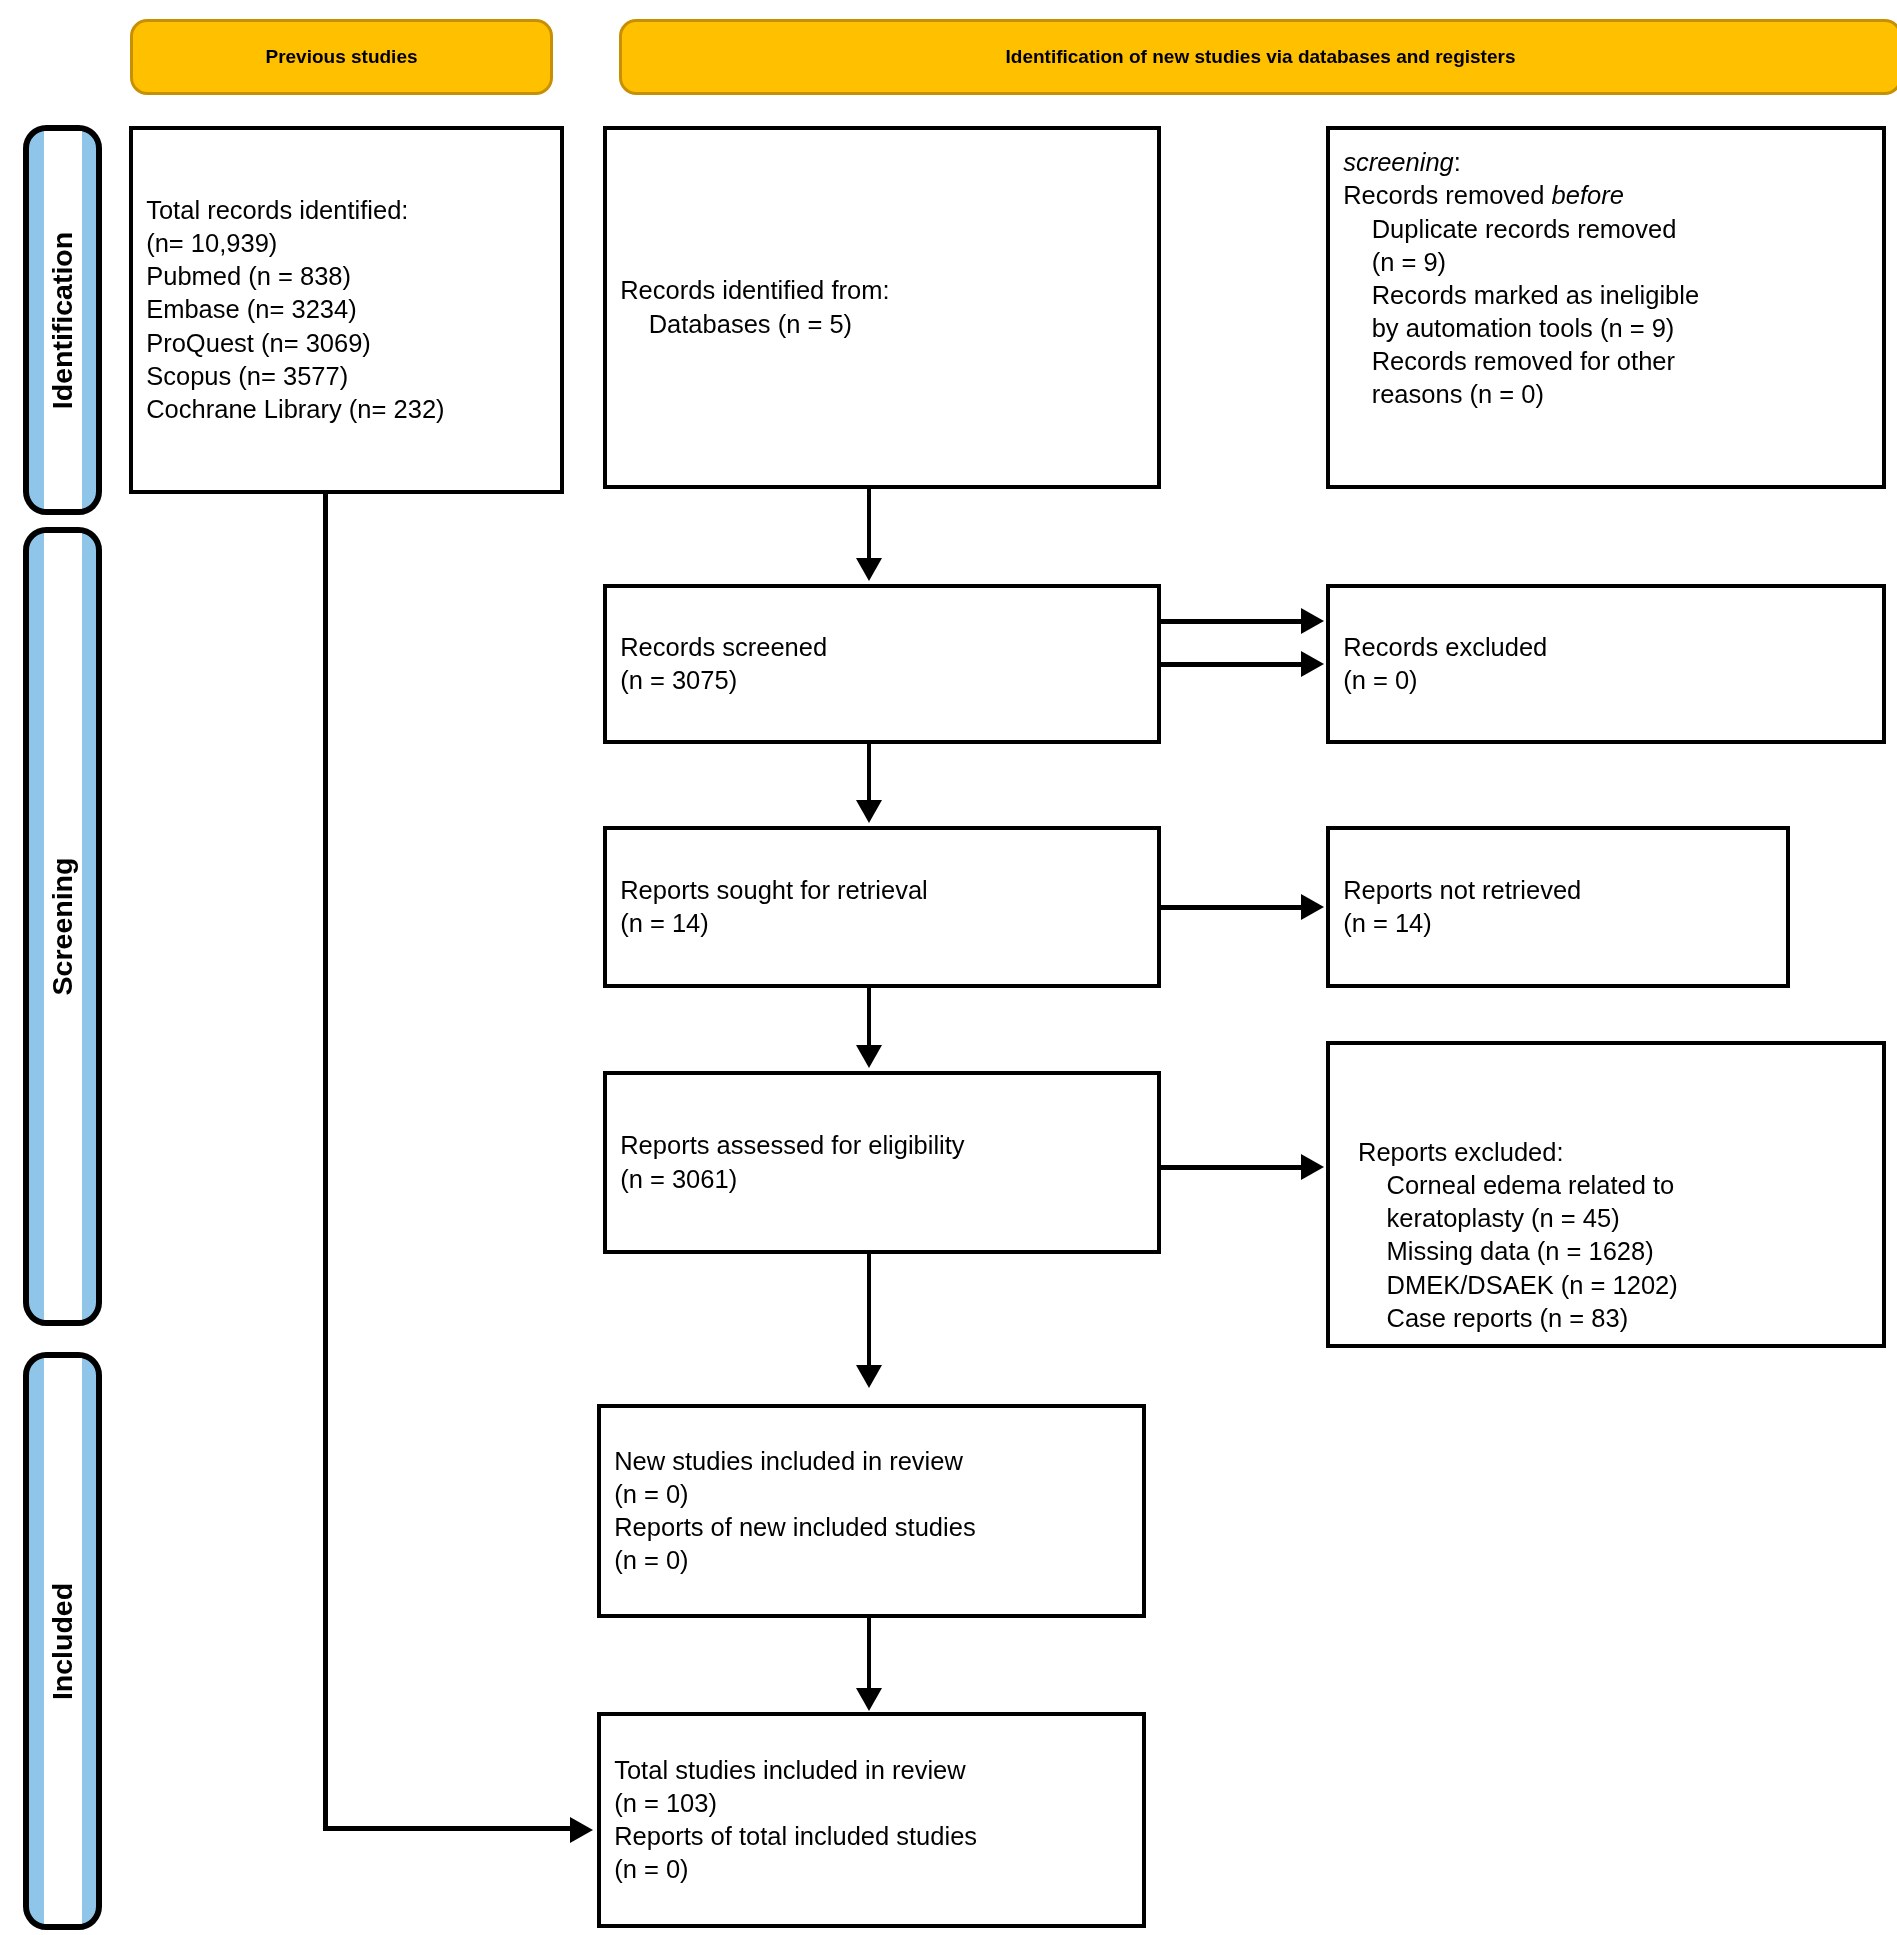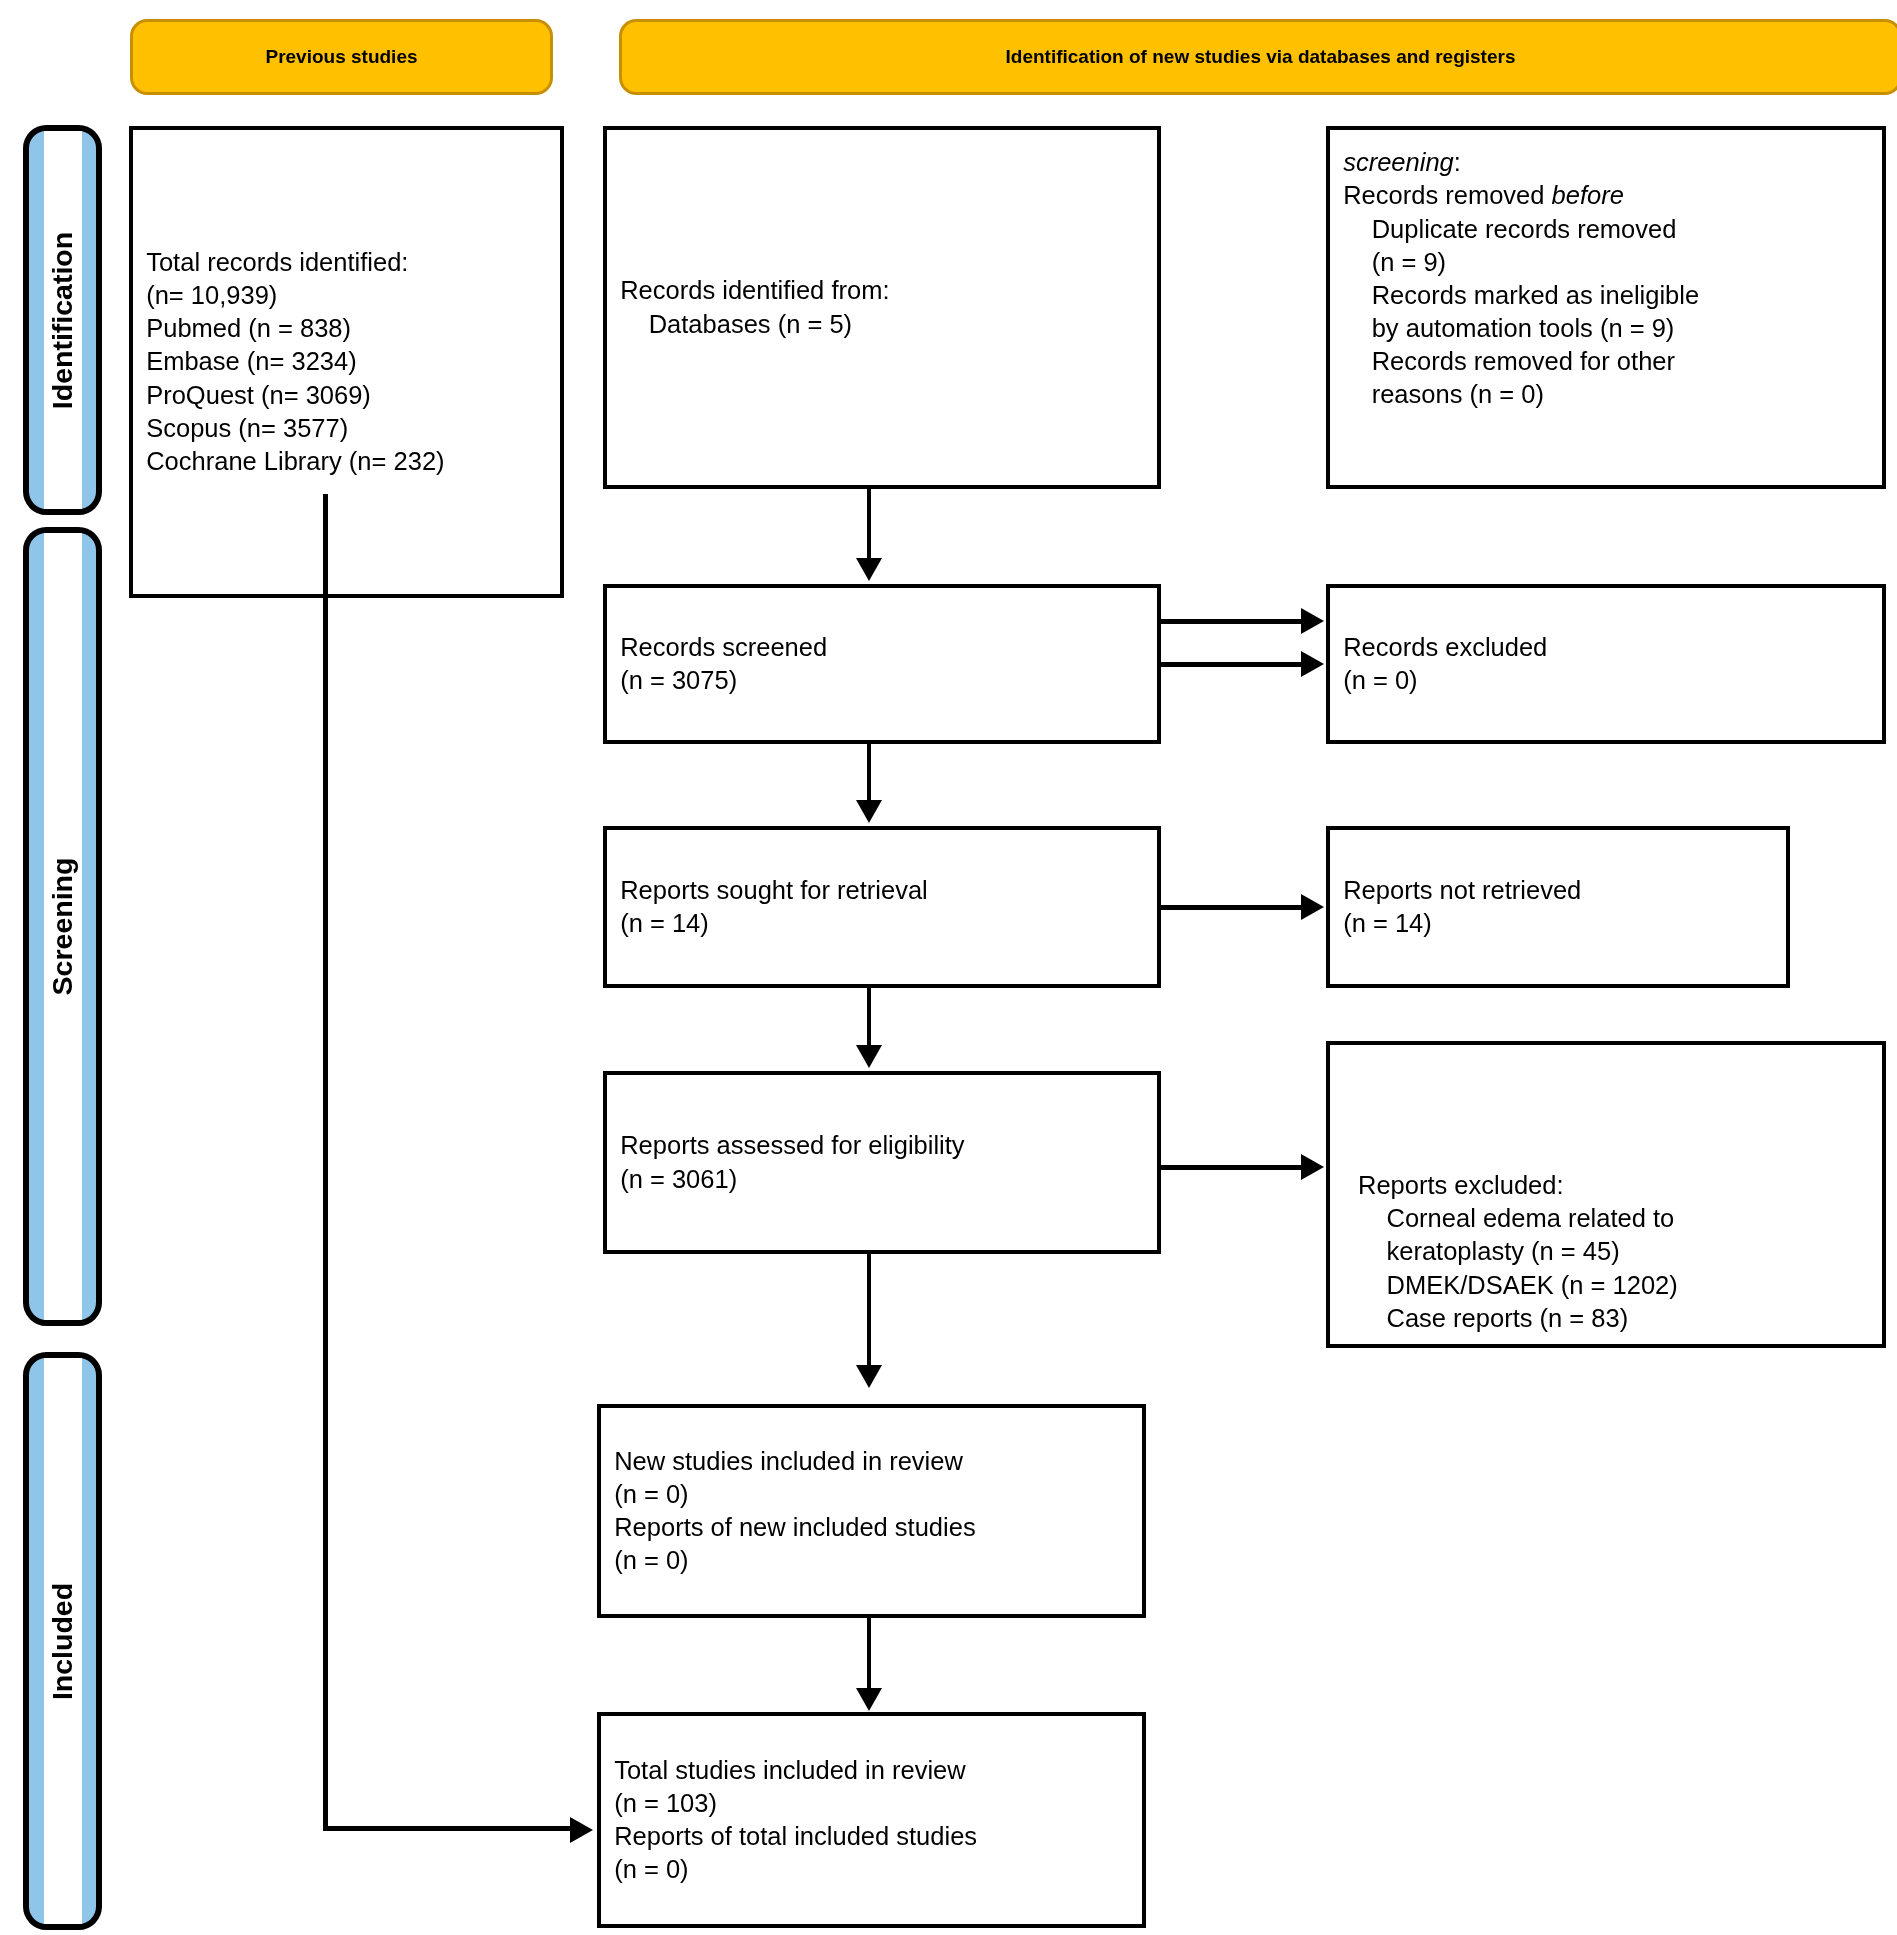--- a/index.html
+++ b/index.html
@@ -60,21 +60,21 @@
     <span class="rail-text">Screening</span>
   </div>
 </div>
 
 <div class="abs rail" style="left:23px;top:1352px;width:79px;height:578px;">
   <div class="rail-inner">
     <span class="rail-text">Included</span>
   </div>
 </div>
 
-<div class="abs box" style="left:129px;top:126px;width:435px;height:472px;">
+<div class="abs box" style="left:129px;top:126px;width:435px;height:368px;">
   <p>Total records identified:</p>
   <p>(n= 10,939)</p>
   <p>Pubmed (n = 838)</p>
   <p>Embase (n= 3234)</p>
   <p>ProQuest (n= 3069)</p>
   <p>Scopus (n= 3577)</p>
   <p>Cochrane Library (n= 232)</p>
 </div>
 
 <div class="abs box" style="left:603px;top:126px;width:558px;height:363px;">
@@ -133,20 +133,21 @@
 
 <div class="abs box" style="left:603px;top:1071px;width:558px;height:183px;">
   <p>Reports assessed for eligibility</p>
   <p>(n = 3061)</p>
 </div>
 
 <div class="abs box" style="left:1326px;top:1041px;width:560px;height:307px;justify-content:flex-end;padding-top:14.3px;padding-left:28px;">
   <p>Reports excluded:</p>
   <p class="ind">Corneal edema related to</p>
   <p class="ind">keratoplasty (n = 45)</p>
+  <p class="ind">Missing data (n = 1628)</p>
   <p class="ind">DMEK/DSAEK (n = 1202)</p>
   <p class="ind">Case reports (n = 83)</p>
 </div>
 
 <div class="abs hline" style="left:1161px;top:1165px;width:141px;height:4.6px;"></div>
 <div class="abs arrow-right" style="left:1301px;top:1154px;"></div>
 
 <div class="abs vline" style="left:867px;top:1254px;width:4.1px;height:112px;"></div>
 <div class="abs arrow-down" style="left:856px;top:1365px;"></div>
 

